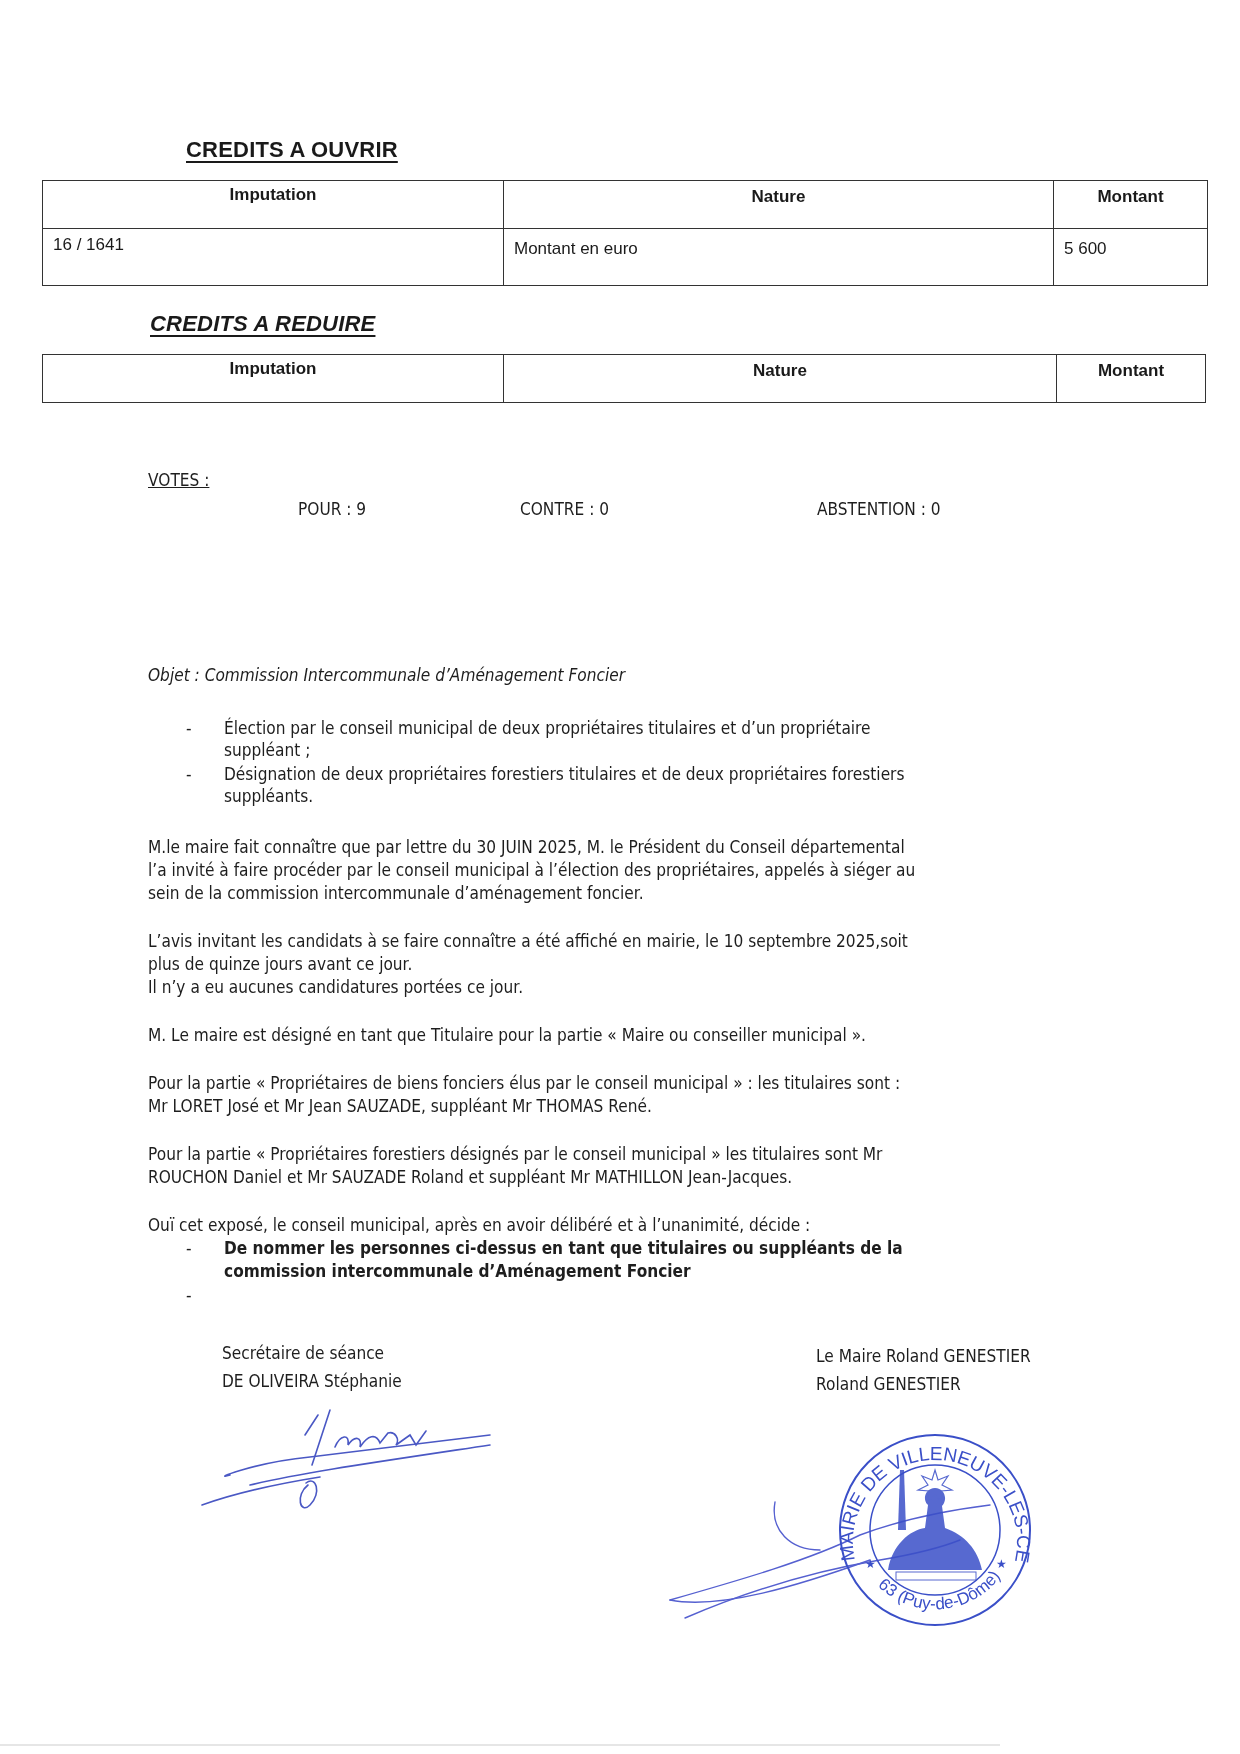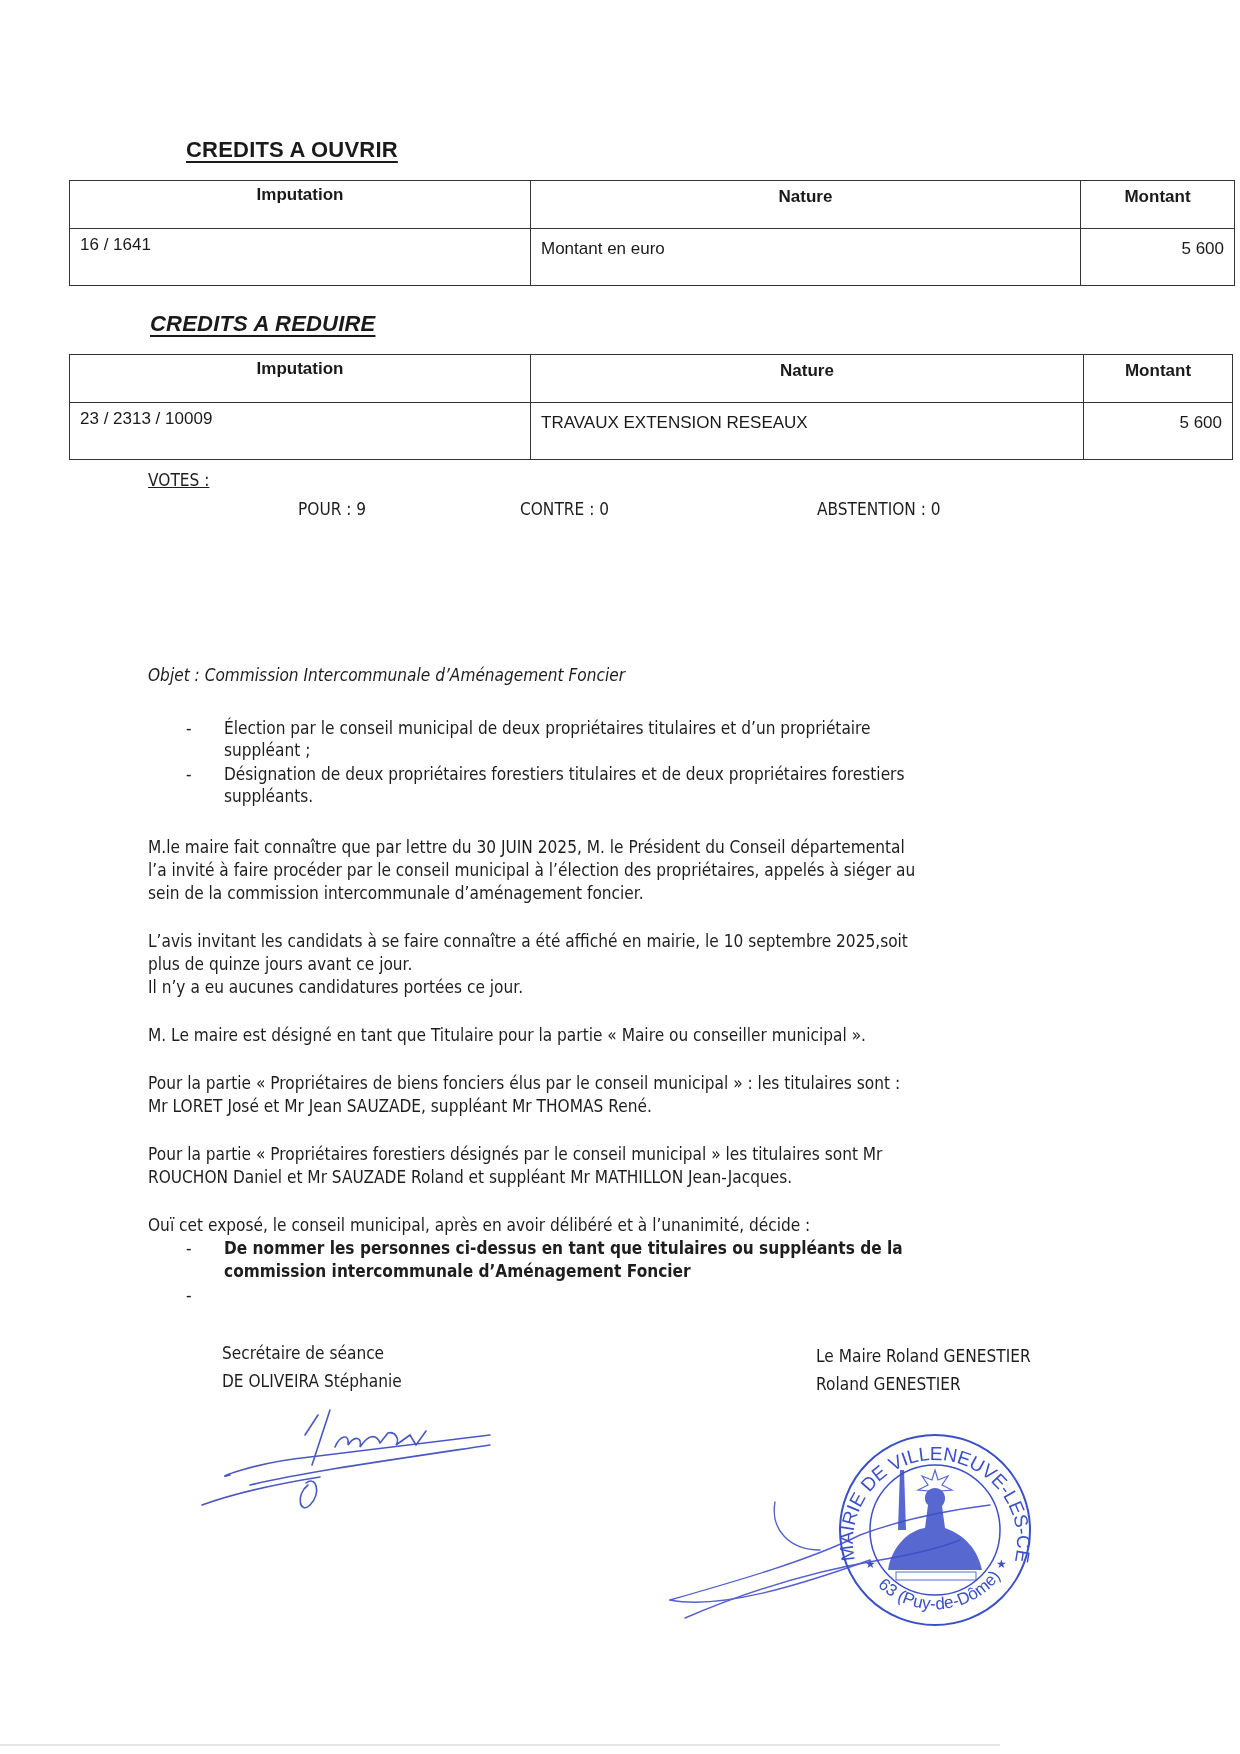--- a/index.html
+++ b/index.html
@@ -1,25 +1,25 @@
 <!DOCTYPE html>
 <html><head>
 <meta charset="utf-8">
 <style>
   html, body { margin: 0; padding: 0; background: #ffffff; }
   body { width: 1240px; height: 1754px; position: relative; overflow: hidden; color: #1a1a1a; }
   .page { position: absolute; left: 0; top: 0; width: 1240px; height: 1754px; }
 
   .sec-title { position: absolute; left: 150px; font-family: "Liberation Sans", sans-serif; font-weight: bold; font-size: 22px; text-decoration: underline; text-decoration-thickness: 2px; text-underline-offset: 4px; letter-spacing: 0.2px; }
 
-  table.credits { position: absolute; left: 42px; width: 1165px; border-collapse: collapse; font-family: "Liberation Sans", sans-serif; font-size: 17px; table-layout: fixed; margin-left: 27px; }
+  table.credits { position: absolute; left: 42px; width: 1165px; border-collapse: collapse; font-family: "Liberation Sans", sans-serif; font-size: 17px; table-layout: fixed; }
   table.credits td, table.credits th { border: 1.5px solid #333; vertical-align: top; padding: 0; }
   table.credits th { font-weight: bold; height: 41px; text-align: center; padding-top: 4px; }
   table.credits td { height: 40px; padding: 6px 10px 6px 10px; }
-  table.credits td.amt { text-align: right; padding-right: 10px; padding-top: 10px; }
+  table.credits td.amt { text-align: left; padding-right: 10px; padding-top: 10px; }
 
   .body-text { position: absolute; font-family: "Liberation Sans Narrow", "DejaVu Sans", sans-serif; font-size: 19px; line-height: 22px; color: #1e1e1e; }
   .cnd { font-family: "DejaVu Sans", sans-serif; font-size: 17.5px; transform: scaleX(0.88); transform-origin: left top; white-space: nowrap; }
 
   .votes-label { position: absolute; left: 148px; top: 469px; text-decoration: underline; }
   .vote { position: absolute; top: 498px; }
 
   .delib-box { position: absolute; left: 118px; top: 558px; width: 986px; height: 76px; border: 1.5px solid #444; border-bottom-width: 2px; }
   .delib-label { position: absolute; left: 30px; top: 6px; font-weight: bold; }
   .delib-label u { text-decoration-thickness: 2px; text-underline-offset: 3px; }
@@ -64,25 +64,20 @@
     <colgroup>
         <col style="width:461px">
         <col style="width:553px">
         <col style="width:149px">
       </colgroup>
     <tbody>
         <tr>
       <th>Imputation</th>
       <th style="padding-top:6px">Nature</th>
       <th style="padding-top:6px">Montant</th>
-    </tr>
-    <tr>
-      <td>23 / 2313 / 10009</td>
-      <td style="padding-top:10px">TRAVAUX EXTENSION RESEAUX</td>
-      <td class="amt">5 600</td>
     </tr>
   </tbody>
     </table>
 
   <div class="body-text cnd votes-label">VOTES :</div>
   <div class="body-text cnd vote" style="left:298px;">POUR : 9</div>
   <div class="body-text cnd vote" style="left:520px;">CONTRE : 0</div>
   <div class="body-text cnd vote" style="left:817px;">ABSTENTION : 0</div>
 
 

